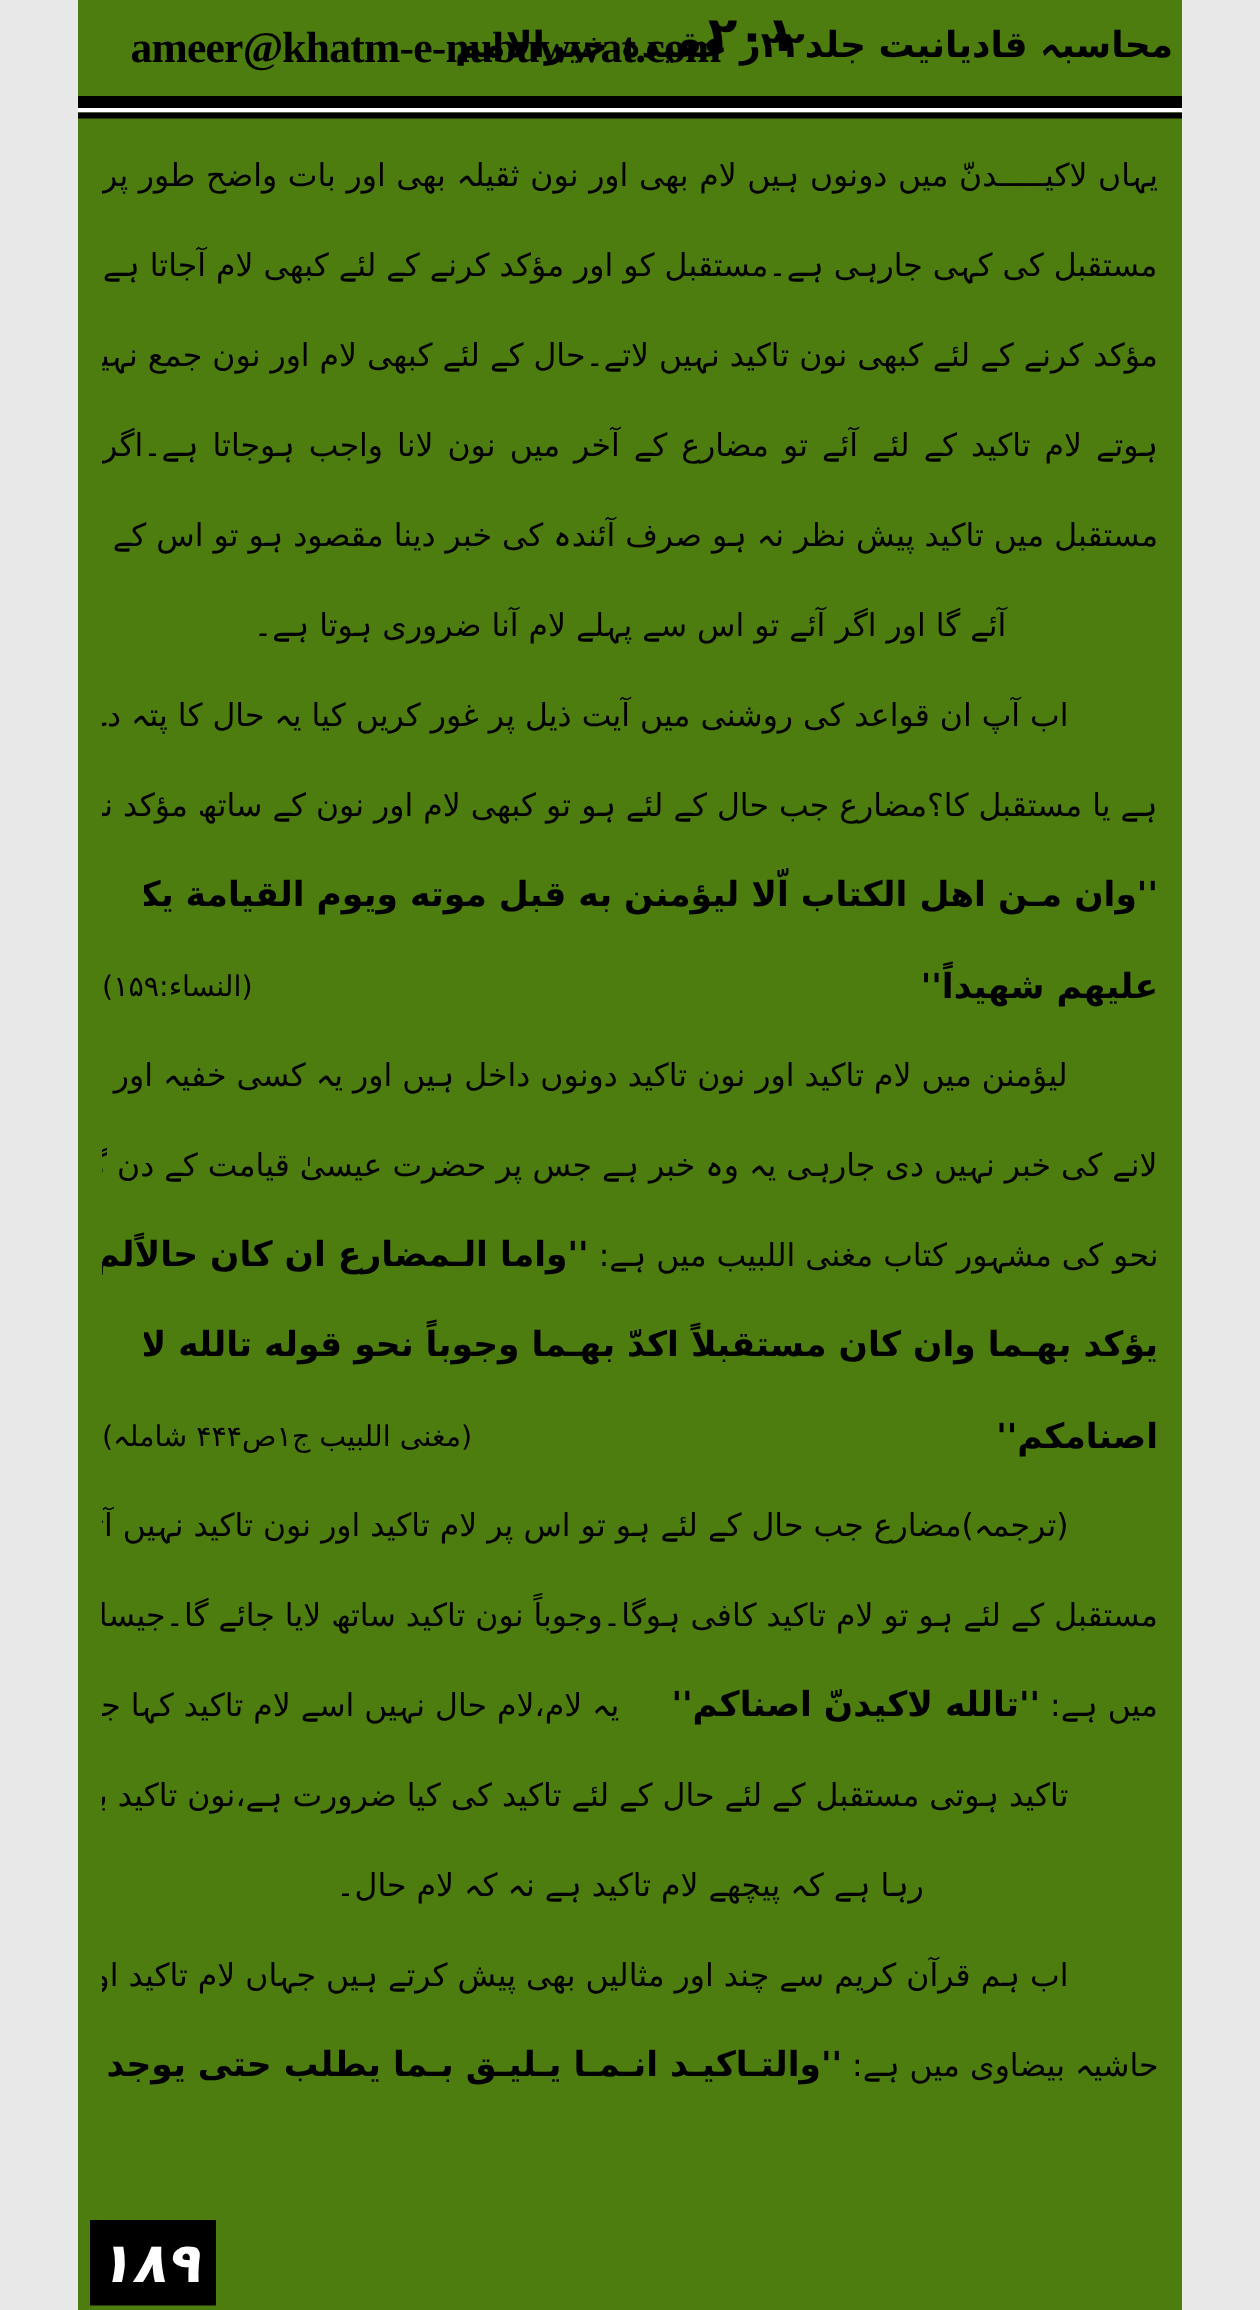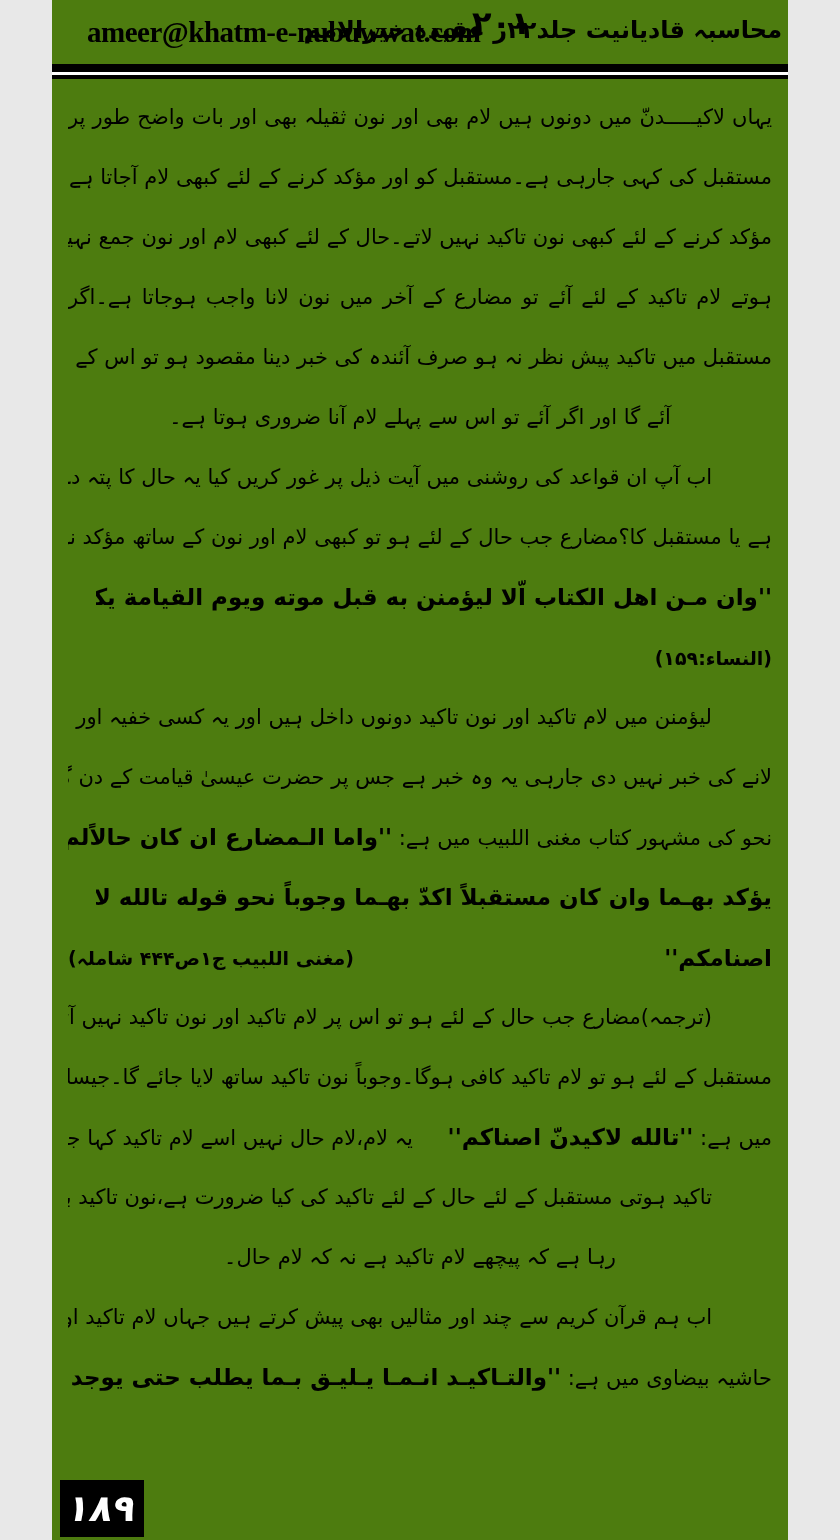--- a/index.html
+++ b/index.html
@@ -44,21 +44,21 @@
     text-align-last:justify;
     white-space:nowrap;
   }
   .ln.indent{padding-right:60px;}
   .ln.center{text-align:center;text-align-last:center;}
   .ln.between{
     display:flex;justify-content:space-between;align-items:center;
     text-align:right;text-align-last:auto;white-space:nowrap;
   }
   .ar{font-weight:bold;font-size:23px;margin-left:28px;}
-  .ref{font-size:19px;font-weight:bold;}
+  .ref{font-size:19px;font-weight:normal;}
   .ur{font-weight:normal;}
   
   .footer{position:absolute;left:0;right:0;bottom:0;height:62px;}
   .pagebox{
     position:absolute;left:8px;top:2px;width:84px;height:57px;
     background:#000;color:#fff;
     display:flex;align-items:center;justify-content:center;
   }
   .pagebox span{
     font-size:37px;font-weight:bold;
@@ -101,20 +101,21 @@
     <div class="ln">یہاں لاکیـــــدنّ میں دونوں ہیں لام بھی اور نون ثقیلہ بھی اور بات واضح طور پر</div>
     <div class="ln">مستقبل کی کہی جارہی ہے۔مستقبل کو اور مؤکد کرنے کے لئے کبھی لام آجاتا ہے مگر حال کو</div>
     <div class="ln">مؤکد کرنے کے لئے کبھی نون تاکید نہیں لاتے۔حال کے لئے کبھی لام اور نون جمع نہیں</div>
     <div class="ln">ہوتے لام تاکید کے لئے آئے تو مضارع کے آخر میں نون لانا واجب ہوجاتا ہے۔اگر</div>
     <div class="ln">مستقبل میں تاکید پیش نظر نہ ہو صرف آئندہ کی خبر دینا مقصود ہو تو اس کے لئے نون تاکید نہ</div>
     <div class="ln center">آئے گا اور اگر آئے تو اس سے پہلے لام آنا ضروری ہوتا ہے۔</div>
     <div class="ln indent">اب آپ ان قواعد کی روشنی میں آیت ذیل پر غور کریں کیا یہ حال کا پتہ دے رہی</div>
     <div class="ln">ہے یا مستقبل کا؟مضارع جب حال کے لئے ہو تو کبھی لام اور نون کے ساتھ مؤکد نہیں ہوتا۔</div>
     <div class="ln ar">''وان مـن اهل الکتاب اّلا لیؤمنن به قبل موته ویوم القیامة یکون</div>
     <div class="ln between">
+      <span class="ar">علیهم شهیداً''</span>
       <span class="ref">(النساء:۱۵۹)</span>
     </div>
     <div class="ln indent">لیؤمنن میں لام تاکید اور نون تاکید دونوں داخل ہیں اور یہ کسی خفیہ اور بے فائدہ ایمان</div>
     <div class="ln">لانے کی خبر نہیں دی جارہی یہ وہ خبر ہے جس پر حضرت عیسیٰ قیامت کے دن گواہی دیں گے۔</div>
     <div class="ln">
       <span class="ur">نحو کی مشہور کتاب مغنی اللبیب میں ہے:</span>
       <span class="ar">''واما الـمضارع ان کان حالاًلم</span>
     </div>
     <div class="ln ar">یؤکد بهـما وان کان مستقبلاً اکدّ بهـما وجوباً نحو قوله تالله لاکیدنّ</div>
     <div class="ln between">

